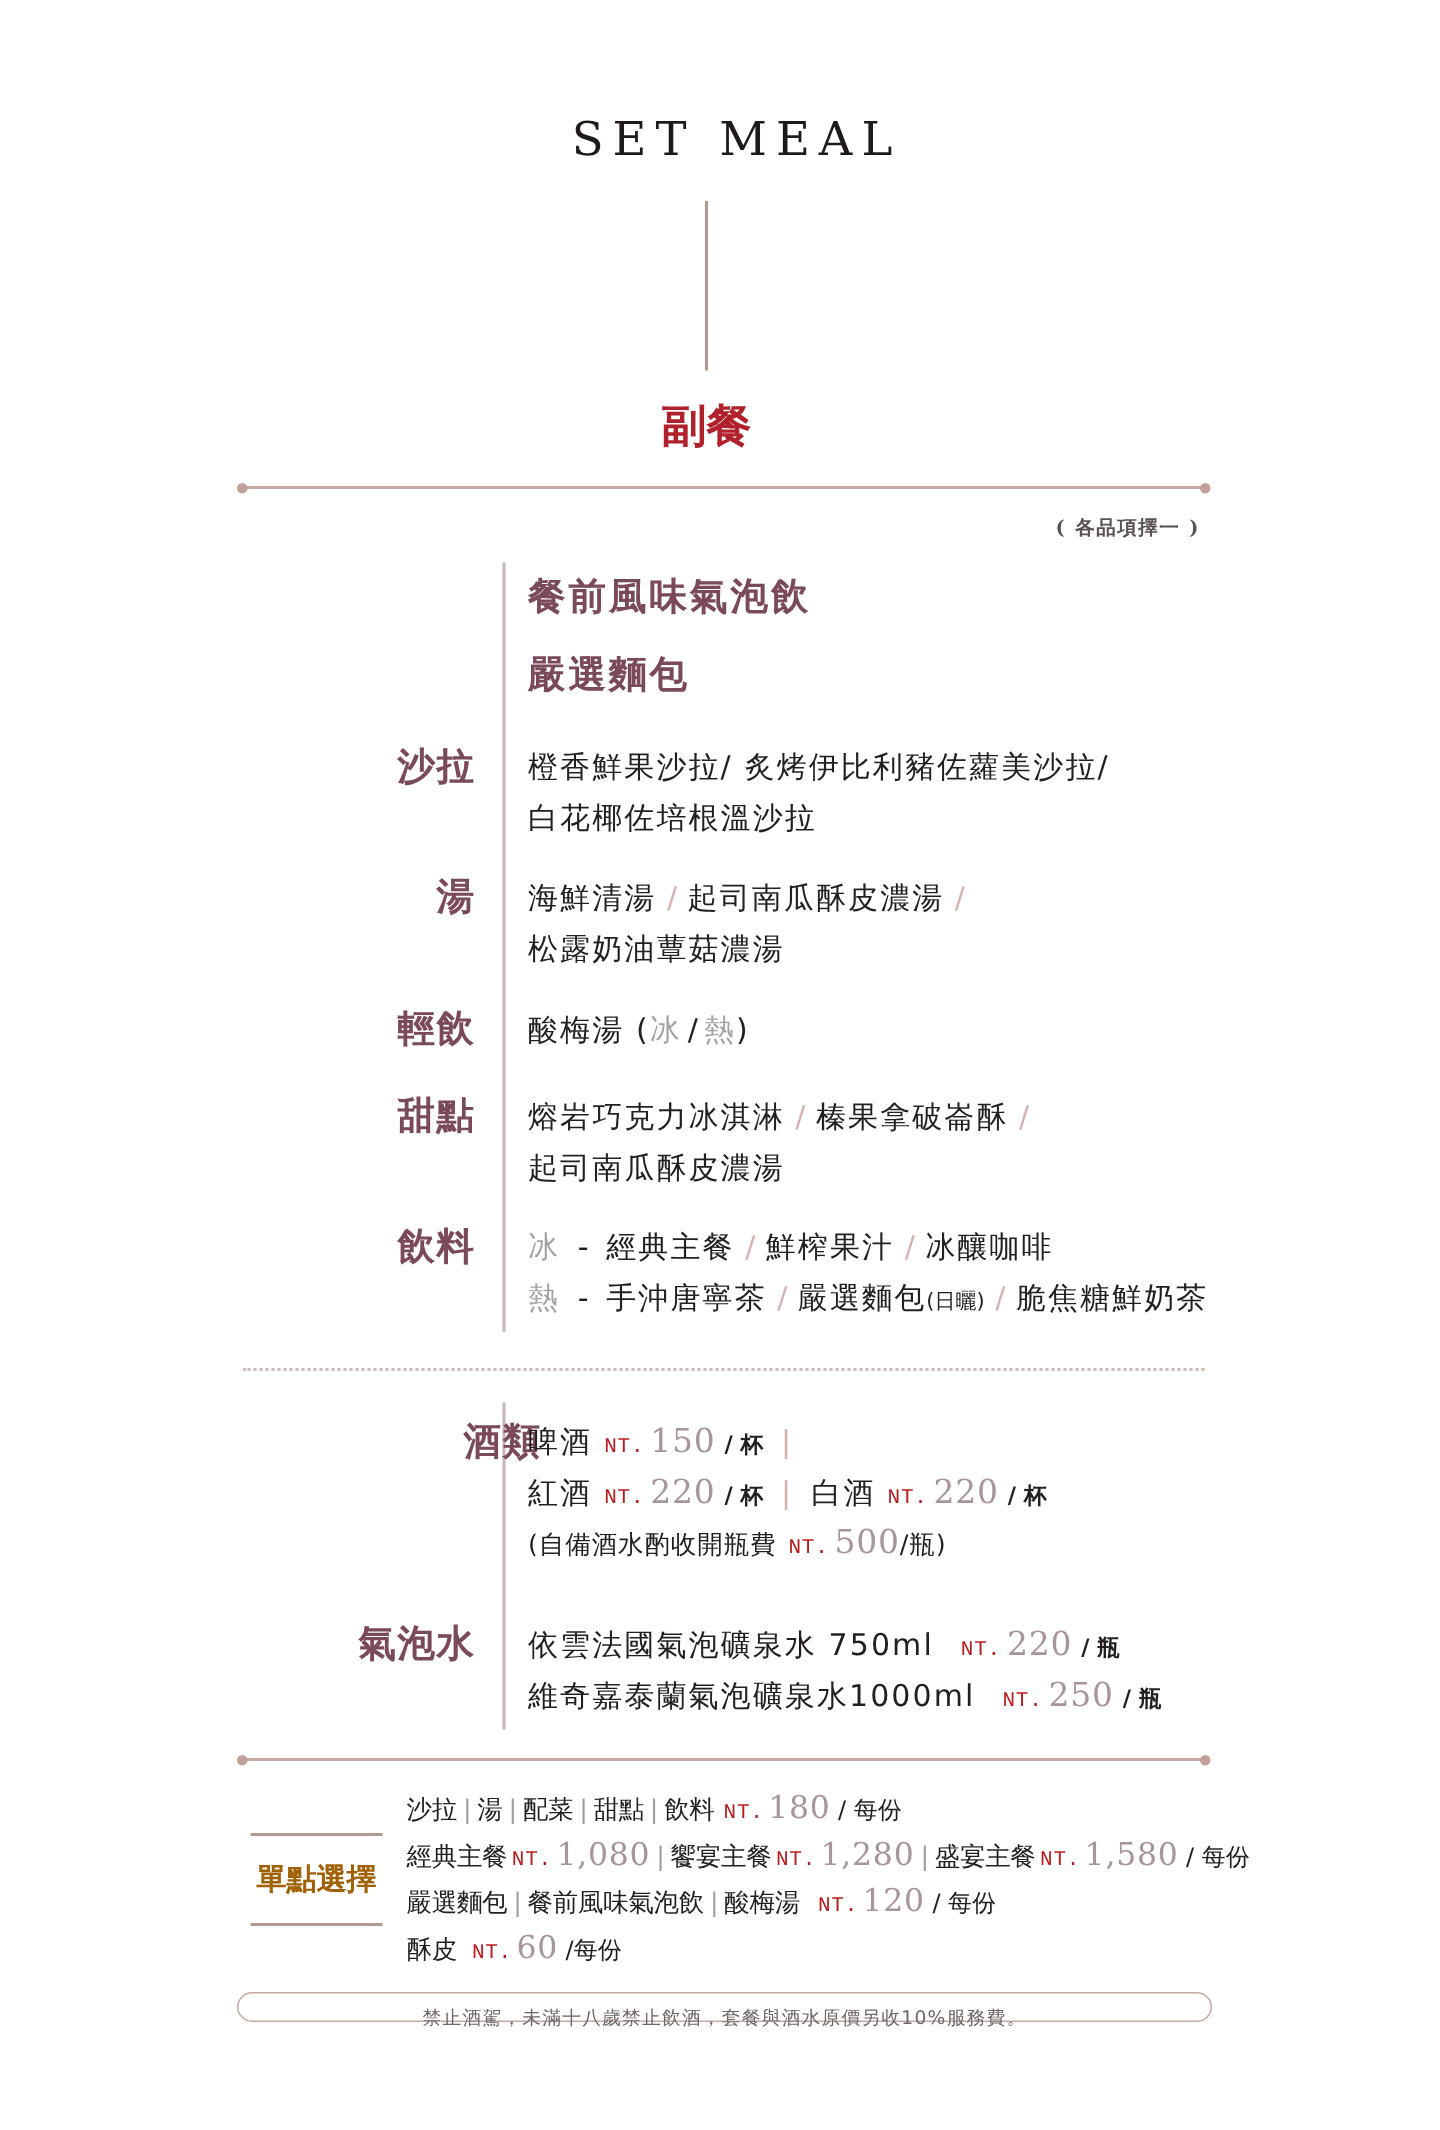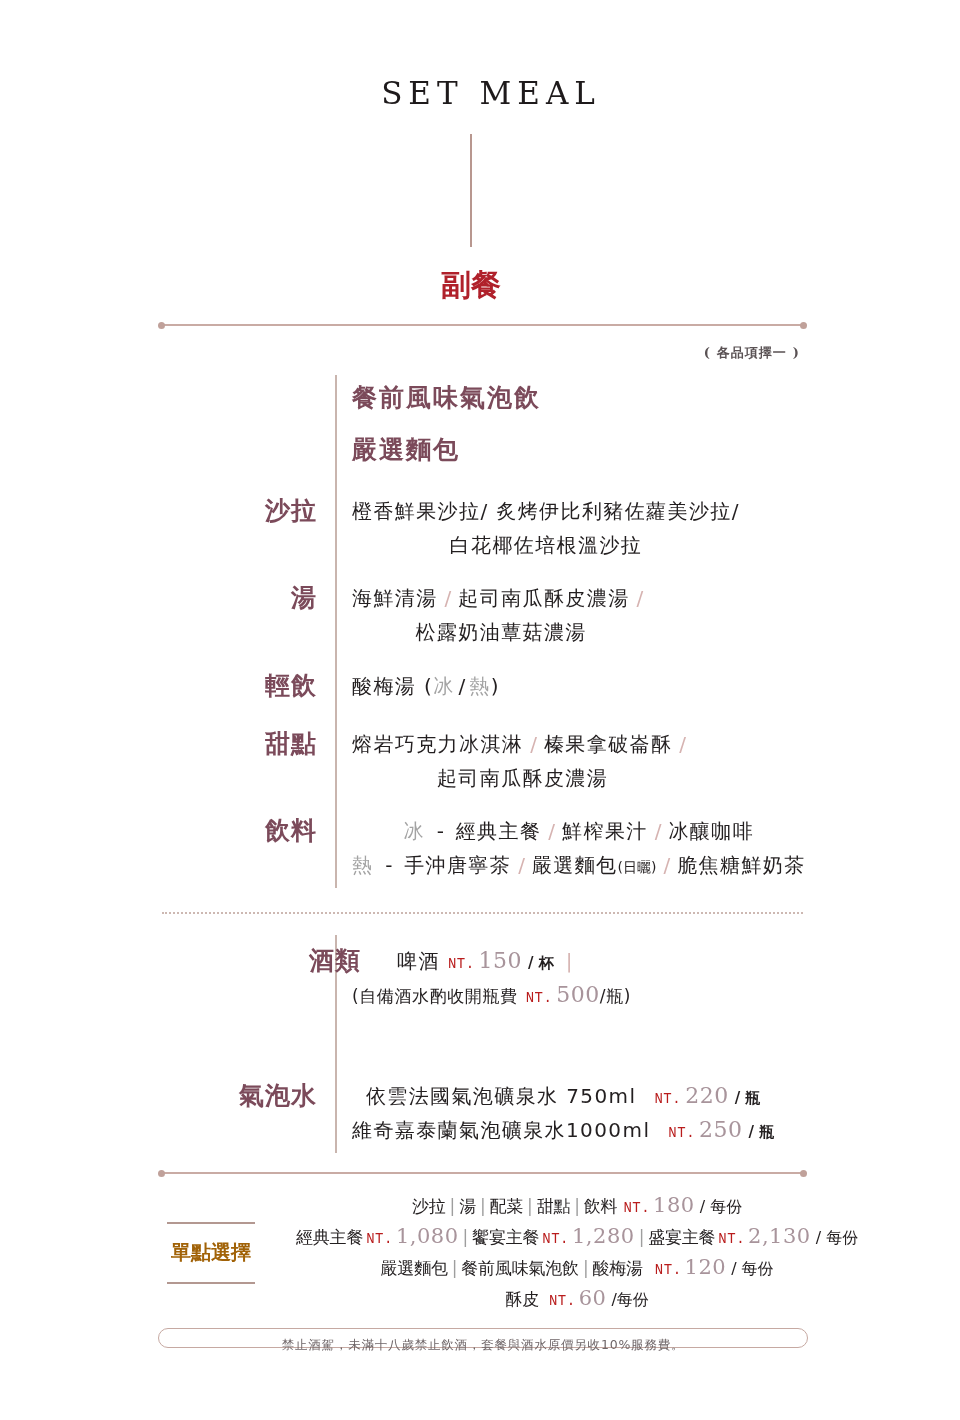--- a/index.html
+++ b/index.html
@@ -1,20 +1,20 @@
 <!DOCTYPE html>
 <html><head>
 <meta charset="utf-8">
 <style>
   html, body { margin: 0; padding: 0; }
   body {
     width: 960px; height: 1420px; background: #ffffff; position: relative; overflow: hidden;
     font-family: "DejaVu Sans", "Liberation Sans", sans-serif; color: #231f20;
   }
-  .abs { position: absolute; text-align: center; }
+  .abs { position: absolute; }
 
   
   .title {
     left: 0; top: 72px; width: 946px; text-align: center;
     font-family: "DejaVu Serif", "Liberation Serif", serif;
     font-size: 31px; line-height: 42px; letter-spacing: 6px; color: #1e1a1b; padding-left: 18px;
   }
   .header-line { left: 470px; top: 134px; width: 1.5px; height: 113px; background: #b8978f; }
   .section-title {
     left: 0; top: 264px; width: 942px; text-align: center;
@@ -74,21 +74,21 @@
   
   .alc-label {
     left: 167px; top: 1237px; width: 88px; text-align: center;
     font-size: 20px; line-height: 30px; font-weight: bold; color: #a16207; letter-spacing: 0;
   }
   .alc-line { left: 167px; width: 88px; height: 1.5px; background: #b39891; }
   .alc {
     left: 271px; top: 1190px; white-space: nowrap;
     font-size: 17px; line-height: 31px; color: #231f20; letter-spacing: -0.2px;
   }
-  .alc .line { display: block; height: 31px; margin-left: 25px; }
+  .alc .line { display: block; height: 31px; }
   .alc .bsep { color: #9e9e9e; margin: 0 4px; }
   .alc .cur { font-size: 14px; margin-left: 6px; }
   .alc .num { font-size: 21px; margin-left: 3px; }
   .alc .unit { font-size: 16px; font-weight: normal; margin-left: 5px; }
 
   
   .footer {
     left: 158px; top: 1328px; width: 650px; height: 20px; box-sizing: border-box;
     border: 1.5px solid #c6a9a2; border-radius: 17px; text-align: center;
     font-size: 12.5px; line-height: 31px; color: #6e6567; letter-spacing: 0.8px;
@@ -176,20 +176,23 @@
 </div>
 
 <div class="abs dotted"></div>
 
 <div class="abs row" style="top:944px;padding-left:44px;">
   <span class="label">酒類</span>
   <div class="content">
     <span class="line">
       <span>啤酒</span><span class="cur">NT.</span><span class="num">150</span><span class="unit">/ 杯</span><span class="bar-sep">|</span>
     </span>
+    <span class="line">
+      <span>紅酒</span><span class="cur">NT.</span><span class="num">220</span><span class="unit">/ 杯</span><span class="bar-sep">|</span><span>白酒</span><span class="cur">NT.</span><span class="num">220</span><span class="unit">/ 杯</span>
+    </span>
     <span class="line" style="font-size:17px; letter-spacing:0.6px;">
       <span>(自備酒水酌收開瓶費</span><span class="cur">NT.</span><span class="num">500</span><span>/瓶)</span>
     </span>
   </div>
 </div>
 
 <div class="abs row" style="top:1079px;">
   <span class="label">氣泡水</span>
   <div class="content">
     <span class="line">
@@ -205,21 +208,21 @@
 
 <div class="abs alc-line" style="top:1222px;"></div>
 <div class="abs alc-label">單點選擇</div>
 <div class="abs alc-line" style="top:1282px;"></div>
 
 <div class="abs alc">
   <span class="line">
     <span>沙拉</span><span class="bsep">|</span><span>湯</span><span class="bsep">|</span><span>配菜</span><span class="bsep">|</span><span>甜點</span><span class="bsep">|</span><span>飲料</span><span class="cur">NT.</span><span class="num">180</span><span class="unit">/ 每份</span>
   </span>
   <span class="line">
-    <span>經典主餐</span><span class="cur" style="margin-left:3px;">NT.</span><span class="num">1,080</span><span class="bsep">|</span><span>饗宴主餐</span><span class="cur" style="margin-left:3px;">NT.</span><span class="num">1,280</span><span class="bsep">|</span><span>盛宴主餐</span><span class="cur" style="margin-left:3px;">NT.</span><span class="num">2,130</span><span class="unit">/ 每份</span>
+    <span>經典主餐</span><span class="cur" style="margin-left:3px;">NT.</span><span class="num">1,080</span><span class="bsep">|</span><span>饗宴主餐</span><span class="cur" style="margin-left:3px;">NT.</span><span class="num">1,280</span><span class="bsep">|</span><span>盛宴主餐</span><span class="cur" style="margin-left:3px;">NT.</span><span class="num">1,580</span><span class="unit">/ 每份</span>
   </span>
   <span class="line">
     <span>嚴選麵包</span><span class="bsep">|</span><span>餐前風味氣泡飲</span><span class="bsep">|</span><span>酸梅湯</span><span class="cur" style="margin-left:12px;">NT.</span><span class="num">120</span><span class="unit">/ 每份</span>
   </span>
   <span class="line">
     <span>酥皮</span><span class="cur" style="margin-left:10px;">NT.</span><span class="num">60</span><span class="unit">/每份</span>
   </span>
 </div>
 
 <div class="abs footer">禁止酒駕，未滿十八歲禁止飲酒，套餐與酒水原價另收10%服務費。</div>

